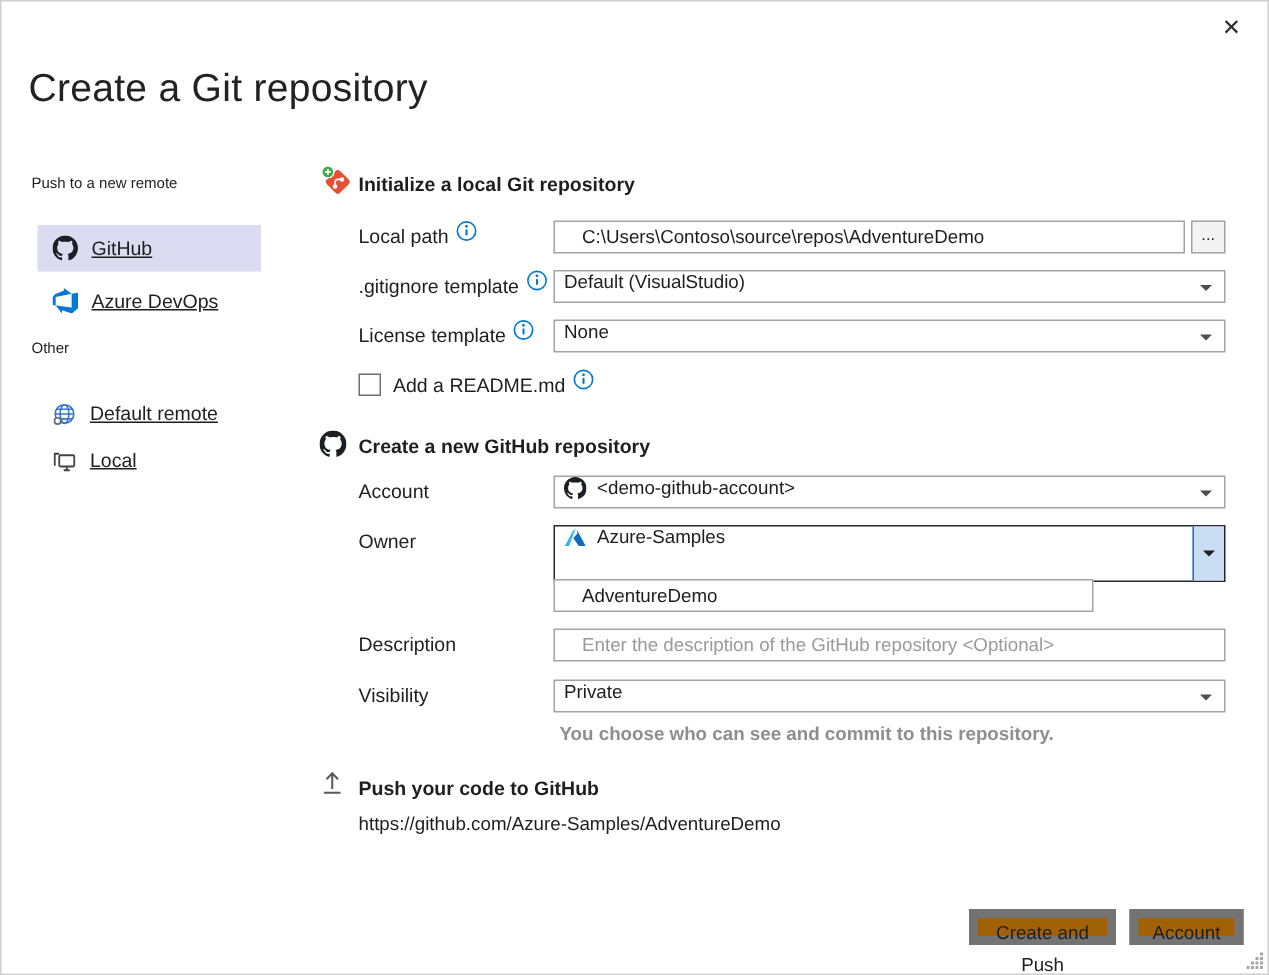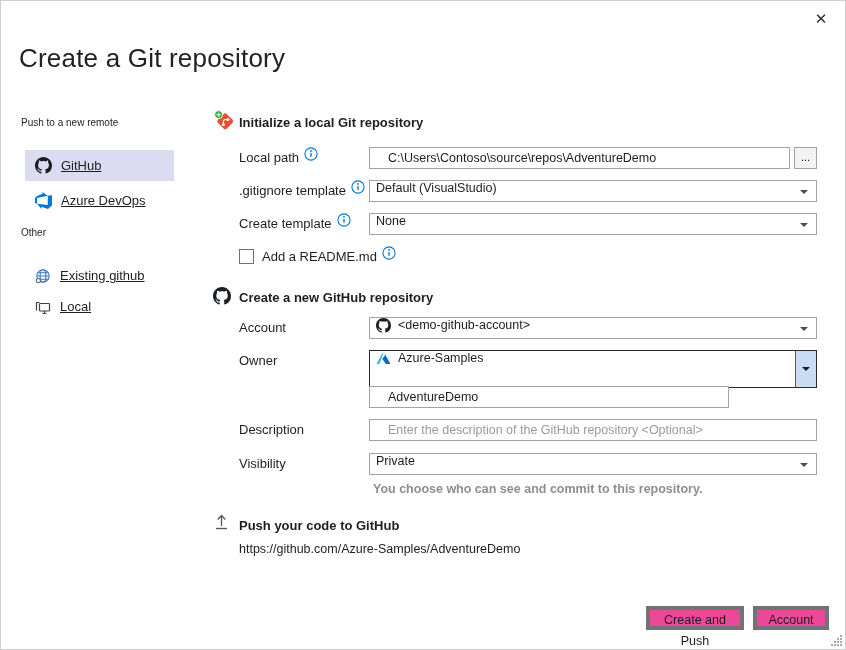--- a/index.html
+++ b/index.html
@@ -60,22 +60,22 @@
     text-align:center; color:#1e1e1e; cursor:pointer;
   }
   .checkbox {
     position:absolute; left:0; top:3px; width:15px; height:15px; box-sizing:border-box;
     border:1px solid #707070; background:#fff; cursor:pointer;
   }
   .cb-lbl { position:absolute; left:23px; top:0; }
   .help { position:absolute; left:372px; color:#8e8e8e; font-size:12.5px; white-space:nowrap;font-weight:bold; }
   .url { position:absolute; left:238px; font-size:12.5px; white-space:nowrap; }
   .btn {
-    position:absolute; box-sizing:border-box; height:24px; background:#ec4899;
-    border:4px solid #737373; font-family:inherit; font-size:12.5px; color:#1e1e1e;
+    position:absolute; box-sizing:border-box; height:24px; background:#a16207;
+    border:6px solid #737373; font-family:inherit; font-size:12.5px; color:#1e1e1e;
     text-align:center; line-height:21px; cursor:pointer;
   }
   .grip { position:absolute; right:2px; bottom:2px; }
 </style>
 </head>
 <body>
 
 <div class="dialog">
 
   <div class="close">✕</div>
@@ -99,21 +99,21 @@
 
   <div class="side-head" style="top:226px">Other</div>
 
   <div class="side-item" style="top:261px;height:27px">
     <svg viewBox="0 0 16 16" width="16" height="16" fill="none" stroke="#3a76c4" stroke-width="1.1">
         <circle cx="8" cy="8" r="6.2"></circle>
         <ellipse cx="8" cy="8" rx="2.9" ry="6.2"></ellipse>
         <path d="M1.9 8h12.2M2.6 4.8h10.8M2.6 11.2h10.8"></path>
         <circle cx="3.4" cy="12.6" r="2.1" fill="#fff" stroke="#5a6b7a"></circle>
       </svg>
-    <span>Existing github</span>
+    <span>Default remote</span>
   </div>
 
   <div class="side-item" style="top:292px;height:27px">
     <svg viewBox="0 0 16 16" width="16" height="16" fill="none" stroke="#424242" stroke-width="1.2">
         <path d="M4.5 3.5h-3v8"></path>
         <rect x="4.5" y="4.5" width="10" height="7.5" rx="0.8"></rect>
         <path d="M7.5 14.5h4M9.5 12v2.5"></path>
       </svg>
     <span>Local</span>
   </div>
@@ -151,21 +151,21 @@
         </svg>
     </span>
     <div class="combo">
       <span>Default (VisualStudio)</span>
       <span class="arrow"></span>
     </div>
   </div>
 
   <div class="row" style="top:212px">
     <span class="lbl">
-      <span>Create template</span>
+      <span>License template</span>
       <svg viewBox="0 0 14 14" width="14" height="14">
           <circle cx="7" cy="7" r="6.1" fill="none" stroke="#0078d4" stroke-width="1.1"></circle>
           <rect x="6.3" y="5.9" width="1.4" height="4.1" rx="0.7" fill="#0078d4"></rect>
           <circle cx="7" cy="3.9" r="0.95" fill="#0078d4"></circle>
         </svg>
     </span>
     <div class="combo">
       <span>None</span>
       <span class="arrow"></span>
     </div>

